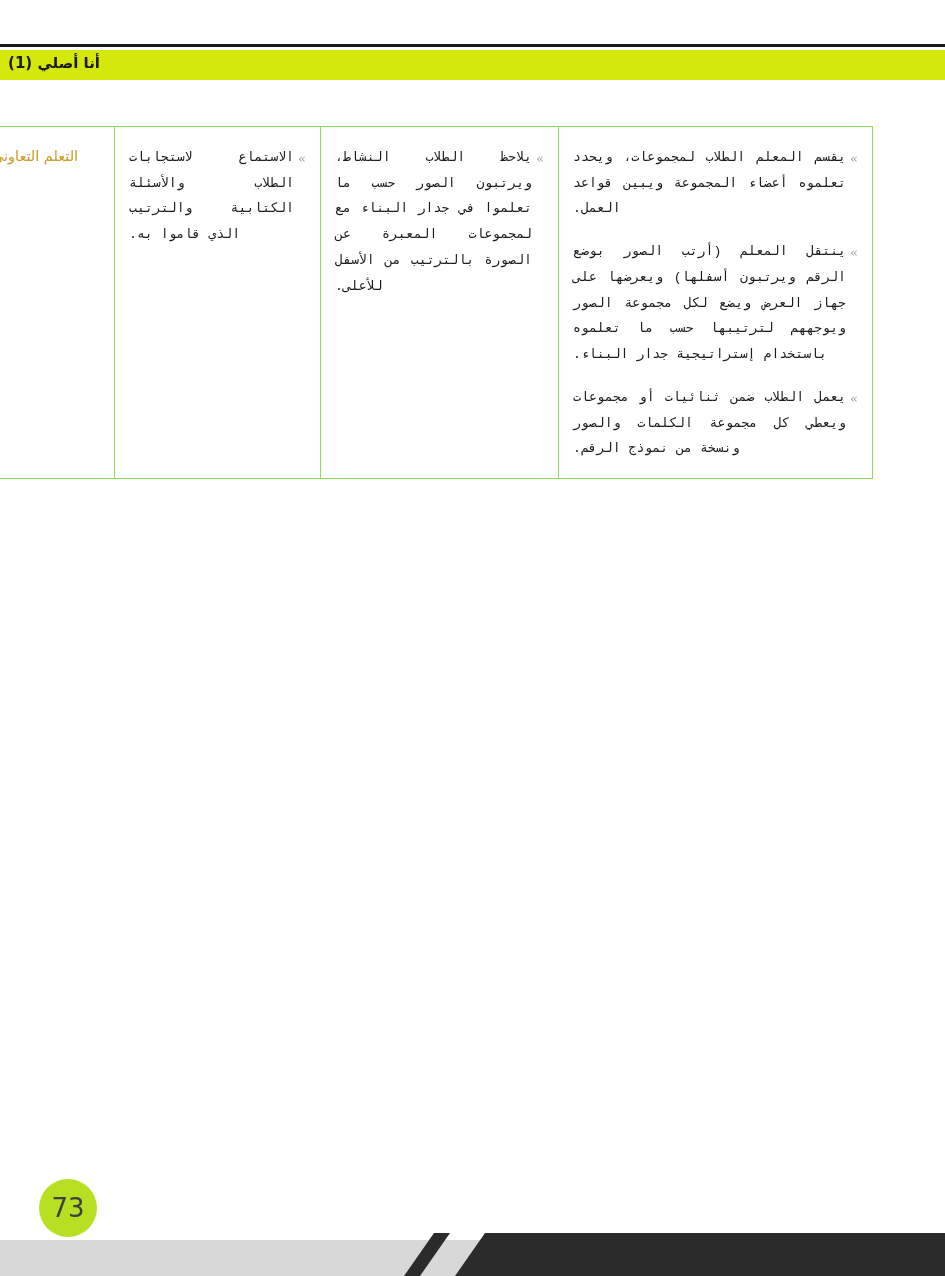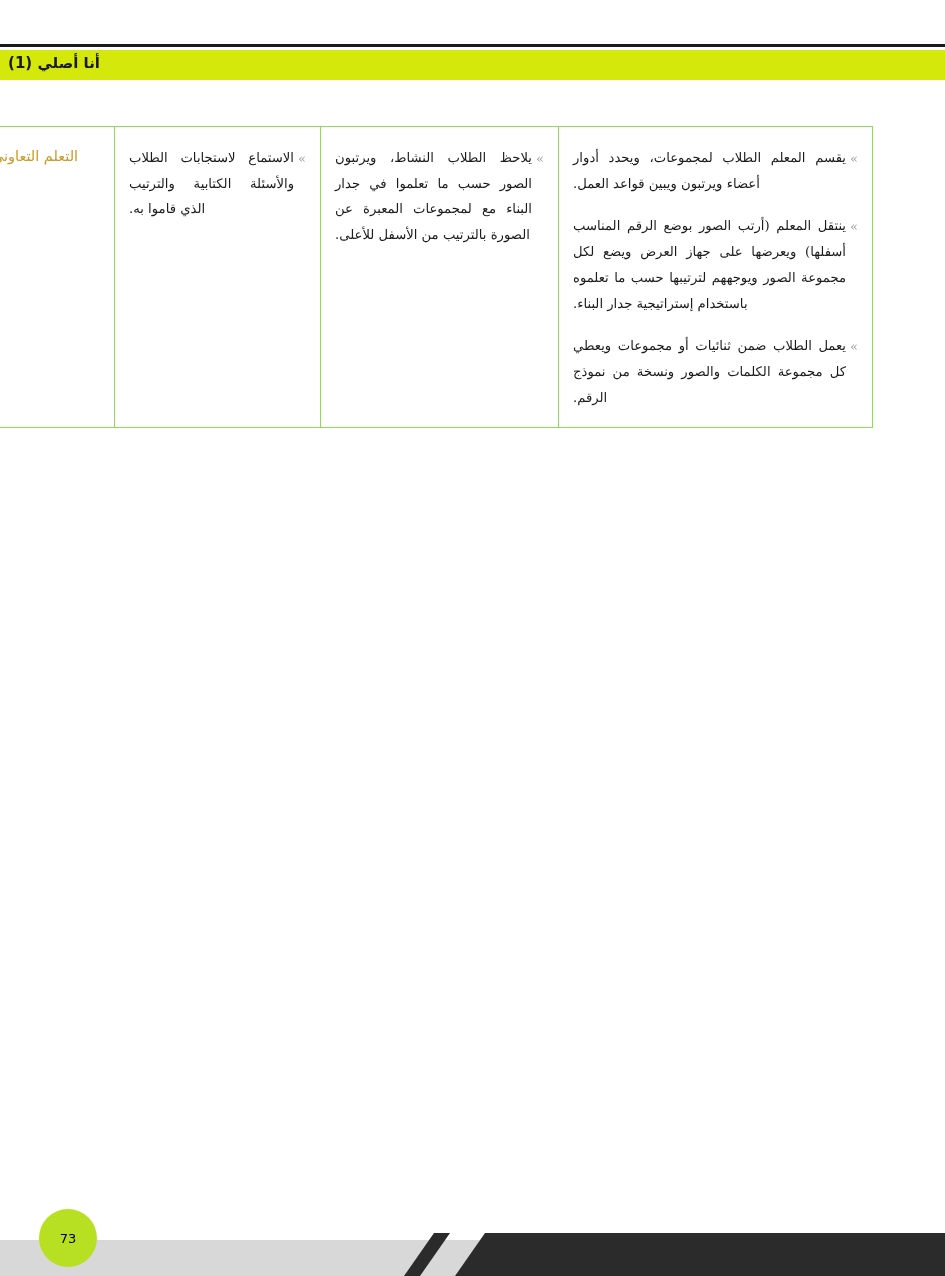--- a/index.html
+++ b/index.html
@@ -92,20 +92,21 @@
     color: #9aa0a6;
     font-size: 13px;
     line-height: 1.95;
     margin-left: 4px;
     padding-top: 1px;
   }
   .para-text {
     flex: 1 1 auto;
     text-align: justify;
     text-align-last: left;
+    font-family: Liberation Mono, monospace;
   }
   .col-student .para-text,
   .col-assess .para-text {
     text-align: justify;
     text-align-last: left;
   }
 
   
   .footer-band {
     position: absolute;
@@ -129,52 +130,52 @@
     left: 404px;
     top: 1233px;
     width: 46px;
     height: 43px;
     background: #2b2b2b;
     clip-path: polygon(30px 0, 46px 0, 16px 43px, 0 43px);
   }
   .page-badge {
     position: absolute;
     left: 39px;
-    top: 1209px;
+    top: 1179px;
     width: 58px;
     height: 58px;
     border-radius: 50%;
     background: #b6e021;
     display: flex;
     align-items: center;
     justify-content: center;
-    color: #000000;
-    font-family: "DejaVu Sans", sans-serif;
-    font-size: 13px;
+    color: #404040;
+    font-family: "DejaVu Sans", sans-serif;
+    font-size: 26px;
   }
 </style>
 </head>
 <body>
 
 <div class="top-rule"></div>
 <div class="header-band"></div>
 <div class="header-title">أنا أصلي (1)</div>
 
 <div class="table-wrap">
   <table class="strategy-table">
     <tbody>
       <tr>
         <td class="col-teacher">
           <div class="para">
             <span class="bullet">»</span>
-            <span class="para-text">يقسم المعلم الطلاب لمجموعات، ويحدد أدوار أعضاء ويرتبون ويبين قواعد العمل.</span>
-          </div>
-          <div class="para">
-            <span class="bullet">»</span>
-            <span class="para-text">ينتقل المعلم (أرتب الصور بوضع الرقم المناسب أسفلها) ويعرضها على جهاز العرض ويضع لكل مجموعة الصور ويوجههم لترتيبها حسب ما تعلموه باستخدام إستراتيجية جدار البناء.</span>
+            <span class="para-text">يقسم المعلم الطلاب لمجموعات، ويحدد تعلموه أعضاء المجموعة ويبين قواعد العمل.</span>
+          </div>
+          <div class="para">
+            <span class="bullet">»</span>
+            <span class="para-text">ينتقل المعلم (أرتب الصور بوضع الرقم ويرتبون أسفلها) ويعرضها على جهاز العرض ويضع لكل مجموعة الصور ويوجههم لترتيبها حسب ما تعلموه باستخدام إستراتيجية جدار البناء.</span>
           </div>
           <div class="para">
             <span class="bullet">»</span>
             <span class="para-text">يعمل الطلاب ضمن ثنائيات أو مجموعات ويعطي كل مجموعة الكلمات والصور ونسخة من نموذج الرقم.</span>
           </div>
         </td>
         <td class="col-student">
           <div class="para">
             <span class="bullet">»</span>
             <span class="para-text">يلاحظ الطلاب النشاط، ويرتبون الصور حسب ما تعلموا في جدار البناء مع لمجموعات المعبرة عن الصورة بالترتيب من الأسفل للأعلى.</span>

